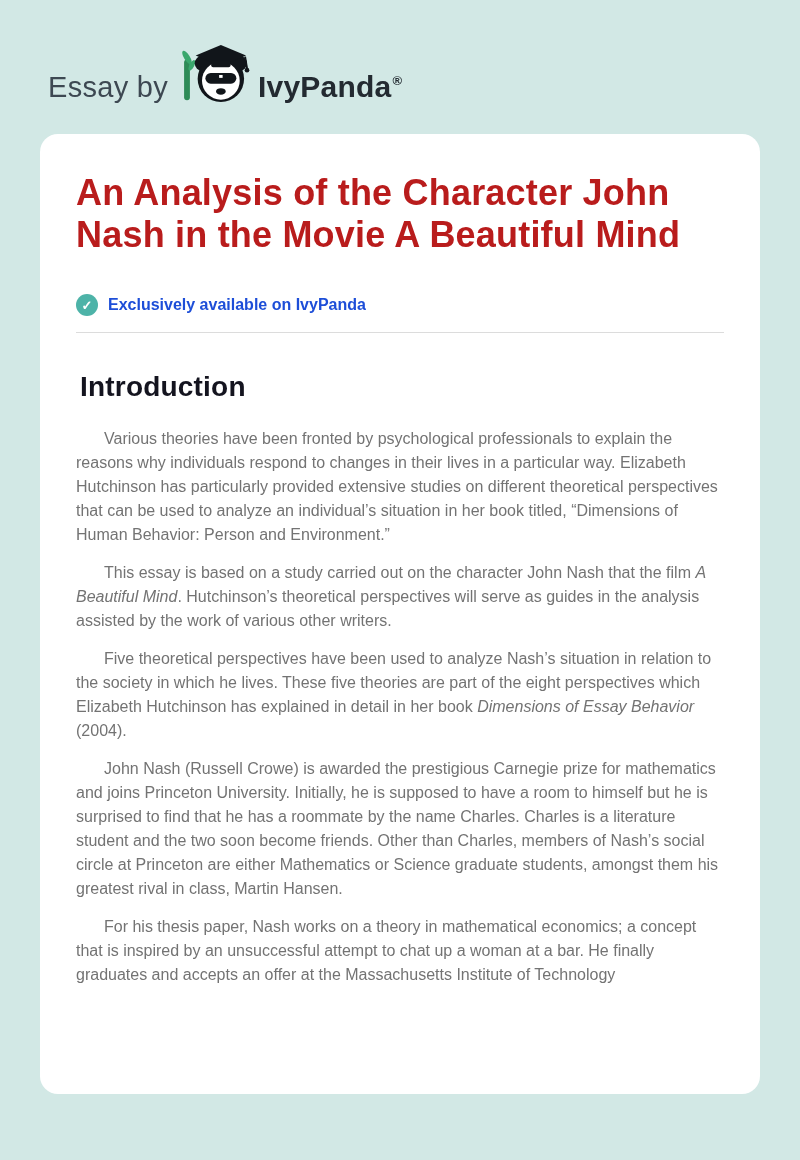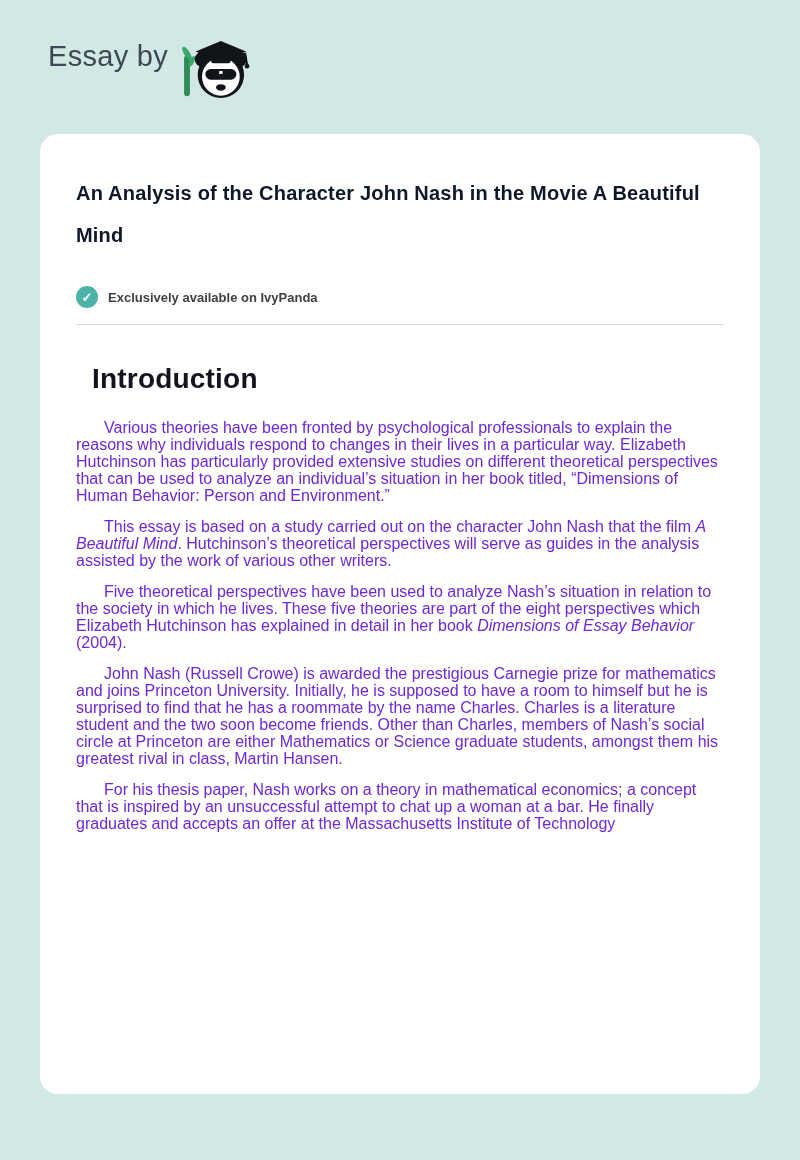--- a/index.html
+++ b/index.html
@@ -11,21 +11,21 @@
     width: 800px;
     height: 1160px;
     background: #d2e8e5;
     font-family: "Liberation Sans", sans-serif;
     overflow: hidden;
   }
 
   
   .site-header {
     display: flex;
-    align-items: flex-start;
+    align-items: flex-end;
     gap: 4px;
     padding: 40px 48px 0 48px;
     height: 104px;
   }
   .essay-by {
     font-size: 29px;
     color: #3d4852;
     letter-spacing: 0.3px;
   }
   .logo { display: inline-flex; margin-left: 8px; }
@@ -48,25 +48,25 @@
   
   .card {
     background: #ffffff;
     border-radius: 18px;
     margin: 30px 40px 0 40px;
     padding: 38px 36px 52px 36px;
     min-height: 960px;
   }
 
   .title {
-    margin: 0 0 30px 0;
-    font-size: 20px;
+    margin: 0 0 38px 0;
+    font-size: 36px;
     line-height: 42px;
     font-weight: bold;
-    color: #0f172a;
+    color: #b91c1c;
     letter-spacing: 0.2px;
   }
 
   .badge {
     display: flex;
     align-items: center;
     gap: 10px;
     margin-bottom: 16px;
   }
   .check {
@@ -76,42 +76,42 @@
     background: #4db3a8;
     color: #ffffff;
     font-size: 13px;
     font-weight: bold;
     display: inline-flex;
     align-items: center;
     justify-content: center;
     flex: 0 0 auto;
   }
   .badge-label {
-    font-size: 13px;
+    font-size: 16px;
     font-weight: bold;
-    color: #404040;
+    color: #1d4ed8;
   }
 
   .divider {
     border: none;
     border-top: 1px solid #dcdcdc;
     margin: 0 0 14px 0;
   }
 
   .section-heading {
     font-size: 28px;
     font-weight: bold;
     color: #14141f;
-    margin: 38px 0 24px 16px;
+    margin: 38px 0 24px 4px;
     letter-spacing: 0.2px;
   }
   .para {
     font-size: 16px;
-    line-height: 17px;
-    color: #6d28d9;
+    line-height: 24px;
+    color: #737373;
     margin: 4px 0 14px 0;
     text-indent: 28px;
   }
   .para em { font-style: italic; }
 </style>
 </head>
 <body>
 
 <div class="page">
 
@@ -134,20 +134,24 @@
         <rect x="39.2" y="32" width="3.6" height="3" fill="#ffffff"></rect>
 
         <ellipse cx="41" cy="49" rx="5" ry="3.4" fill="#11151a"></ellipse>
 
         <polygon points="41,1 67,12 41,23 15,12" fill="#11151a"></polygon>
         <rect x="31" y="17" width="20" height="7" rx="2" fill="#11151a"></rect>
         <line x1="66" y1="13" x2="68" y2="25" stroke="#11151a" stroke-width="2"></line>
         <circle cx="68" cy="27" r="2.4" fill="#11151a"></circle>
       </svg>
     </span>
+    <span class="brand">
+      <span>IvyPanda</span>
+        <sup>®</sup>
+    </span>
   </header>
 
   <main class="card">
     <h1 class="title">An Analysis of the Character John Nash in the Movie A Beautiful Mind</h1>
 
     <div class="badge">
       <span class="check">✓</span>
       <span class="badge-label">Exclusively available on IvyPanda</span>
     </div>
 

